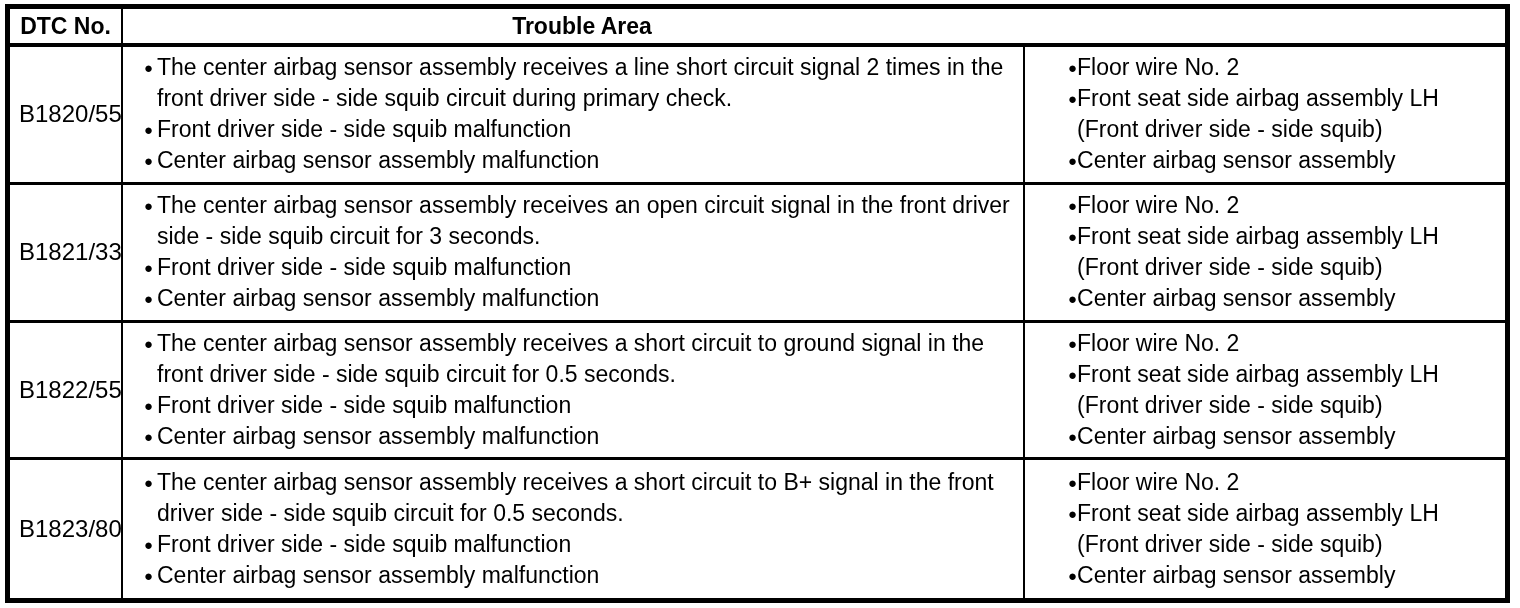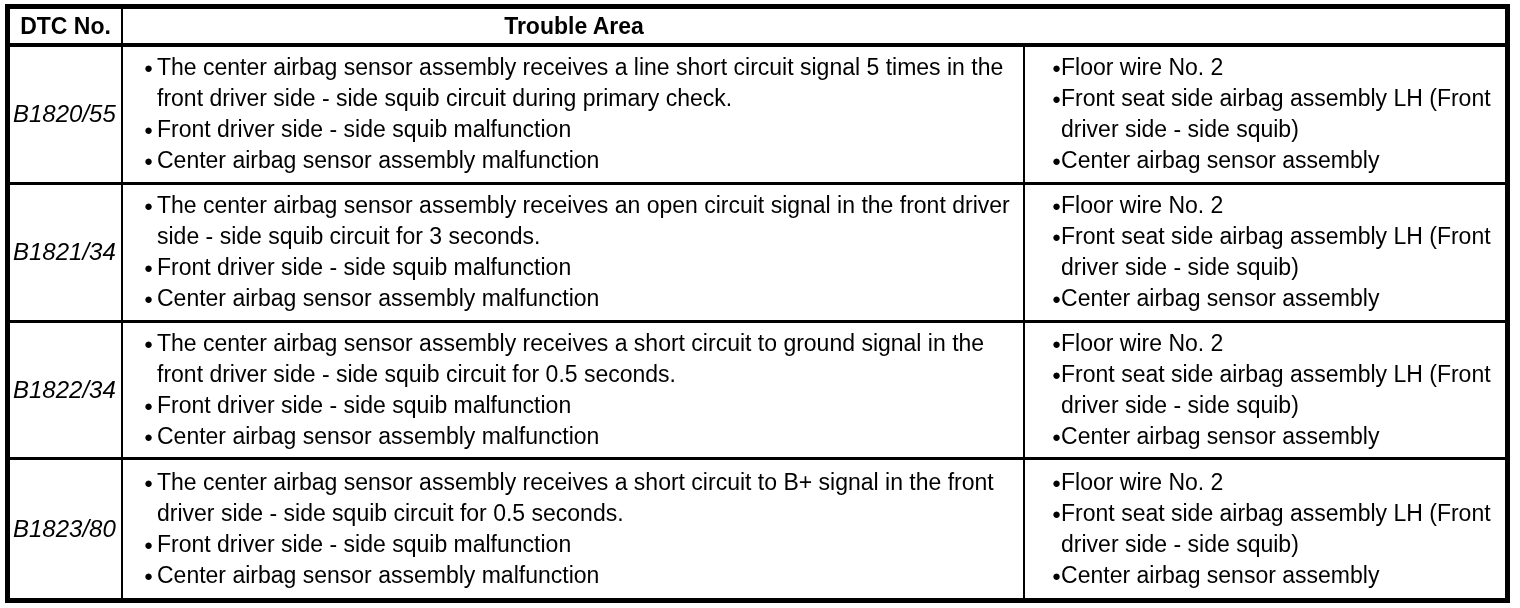--- a/index.html
+++ b/index.html
@@ -25,35 +25,34 @@
     border-bottom: 3px solid #000000;
     min-height: 0;
   }
   .trow:last-child { border-bottom: none; }
   .trow.header-row { border-bottom: 4px solid #000000; }
   .cell {
     border-right: 2px solid #000000;
     min-width: 0; min-height: 0;
     overflow: hidden;
   }
-  .cell:last-child { border-right: none; }
+  .cell:last-child { border-right: none; padding-left: 16px; }
   .header-cell {
     display: flex;
     align-items: center;
     justify-content: center;
     font-weight: bold;
     font-size: 23px;
   }
   .dtc-cell {
     display: flex;
     align-items: center;
-    padding-left: 3px;
+    padding-left: 9px;
     font-size: 24px;
     letter-spacing: 0px;
-    font-style: italic;
   }
   .list-cell {
     display: flex;
     flex-direction: column;
     justify-content: center;
     font-size: 23px;
     line-height: 31px;
     padding-right: 8px;
   }
   .li { display: flex; align-items: flex-start; }
@@ -74,49 +73,49 @@
   <div class="trow header-row">
     <div class="cell header-cell">DTC No.</div>
     <div class="cell header-cell">Trouble Area</div>
   </div>
 
   <div class="trow">
     <div class="cell dtc-cell">B1820/55</div>
     <div class="cell list-cell">
       <div class="li">
         <span class="bullet">●</span>
-        <span class="li-text">The center airbag sensor assembly receives a line short circuit signal 5 times in the front driver side - side squib circuit during primary check.</span>
-      </div>
-      <div class="li">
-        <span class="bullet">●</span>
-        <span class="li-text">Front driver side - side squib malfunction</span>
-      </div>
-      <div class="li">
-        <span class="bullet">●</span>
-        <span class="li-text">Center airbag sensor assembly malfunction</span>
-      </div>
-    </div>
-    <div class="cell list-cell trouble-cell">
-      <div class="li">
-        <span class="bullet">●</span>
-        <span class="li-text">Floor wire No. 2</span>
-      </div>
-      <div class="li">
-        <span class="bullet">●</span>
-        <span class="li-text">Front seat side airbag assembly LH (Front driver side - side squib)</span>
-      </div>
-      <div class="li">
-        <span class="bullet">●</span>
-        <span class="li-text">Center airbag sensor assembly</span>
-      </div>
-    </div>
-  </div>
-
-  <div class="trow">
-    <div class="cell dtc-cell">B1821/34</div>
+        <span class="li-text">The center airbag sensor assembly receives a line short circuit signal 2 times in the front driver side - side squib circuit during primary check.</span>
+      </div>
+      <div class="li">
+        <span class="bullet">●</span>
+        <span class="li-text">Front driver side - side squib malfunction</span>
+      </div>
+      <div class="li">
+        <span class="bullet">●</span>
+        <span class="li-text">Center airbag sensor assembly malfunction</span>
+      </div>
+    </div>
+    <div class="cell list-cell trouble-cell">
+      <div class="li">
+        <span class="bullet">●</span>
+        <span class="li-text">Floor wire No. 2</span>
+      </div>
+      <div class="li">
+        <span class="bullet">●</span>
+        <span class="li-text">Front seat side airbag assembly LH (Front driver side - side squib)</span>
+      </div>
+      <div class="li">
+        <span class="bullet">●</span>
+        <span class="li-text">Center airbag sensor assembly</span>
+      </div>
+    </div>
+  </div>
+
+  <div class="trow">
+    <div class="cell dtc-cell">B1821/33</div>
     <div class="cell list-cell">
       <div class="li">
         <span class="bullet">●</span>
         <span class="li-text">The center airbag sensor assembly receives an open circuit signal in the front driver side - side squib circuit for 3 seconds.</span>
       </div>
       <div class="li">
         <span class="bullet">●</span>
         <span class="li-text">Front driver side - side squib malfunction</span>
       </div>
       <div class="li">
@@ -134,21 +133,21 @@
         <span class="li-text">Front seat side airbag assembly LH (Front driver side - side squib)</span>
       </div>
       <div class="li">
         <span class="bullet">●</span>
         <span class="li-text">Center airbag sensor assembly</span>
       </div>
     </div>
   </div>
 
   <div class="trow">
-    <div class="cell dtc-cell">B1822/34</div>
+    <div class="cell dtc-cell">B1822/55</div>
     <div class="cell list-cell">
       <div class="li">
         <span class="bullet">●</span>
         <span class="li-text">The center airbag sensor assembly receives a short circuit to ground signal in the front driver side - side squib circuit for 0.5 seconds.</span>
       </div>
       <div class="li">
         <span class="bullet">●</span>
         <span class="li-text">Front driver side - side squib malfunction</span>
       </div>
       <div class="li">

